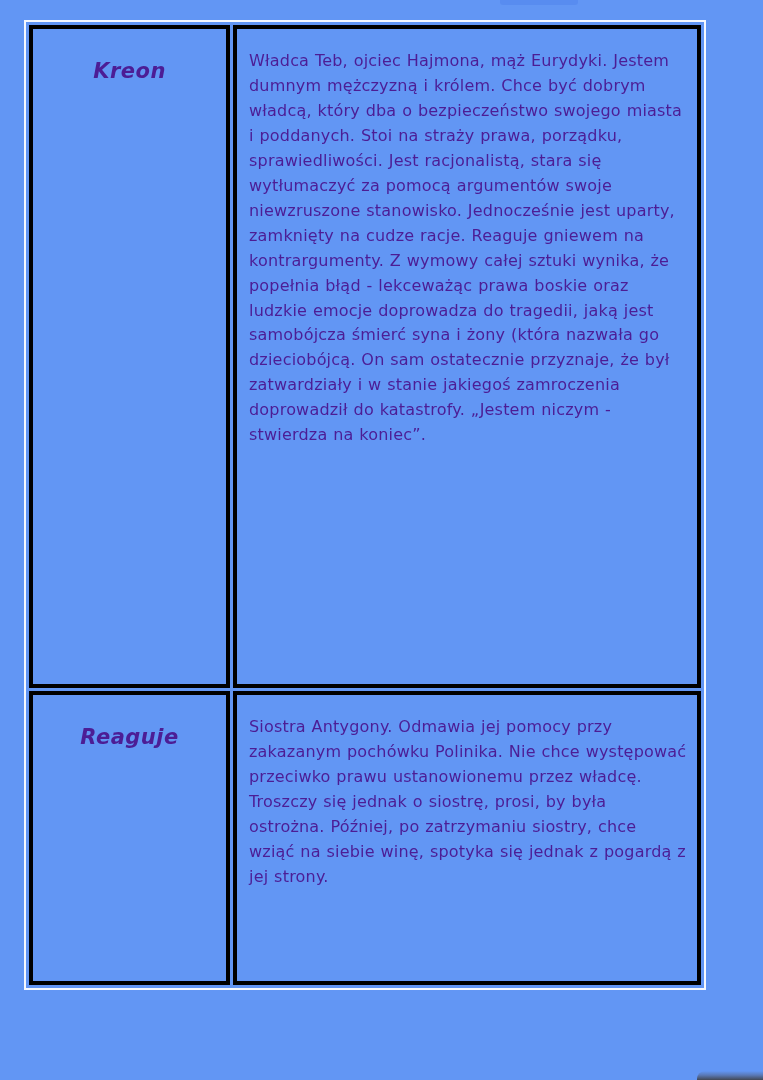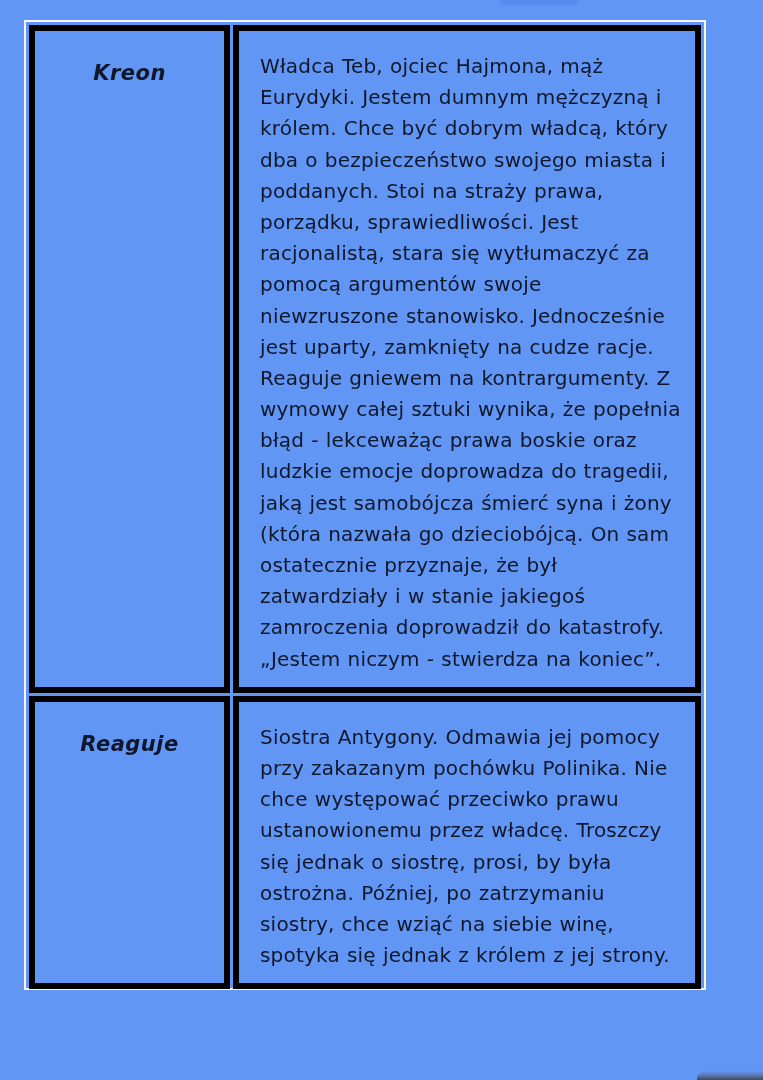--- a/index.html
+++ b/index.html
@@ -46,37 +46,37 @@
     box-sizing: border-box;
   }
   table.char-table {
     width: 100%;
     height: 100%;
     border-collapse: separate;
     border-spacing: 3px;
     table-layout: fixed;
   }
   table.char-table td {
-    border: 6px solid #000000;
-    color: #0f172a;
+    border: 4px solid #000000;
+    color: #4c1d95;
     vertical-align: top;
     box-sizing: border-box;
   }
   td.name-cell {
     width: 201px;
     text-align: center;
     font-weight: bold;
     font-style: italic;
     font-size: 21px;
     letter-spacing: 0.5px;
     padding-top: 30px;
   }
   td.desc-cell {
-    padding: 20px 10px 12px 21px;
-    font-size: 20px;
+    padding: 20px 10px 12px 12px;
+    font-size: 16px;
     line-height: 1.56;
     letter-spacing: 0.2px;
     word-spacing: 0.5px;
   }
   tr.row-kreon td { height: 663px; }
 </style>
 </head>
 <body>
 
 <div class="stage">
@@ -92,21 +92,21 @@
         </td>
         <td class="desc-cell">
           <span>Władca Teb, ojciec Hajmona, mąż Eurydyki. Jestem dumnym mężczyzną i królem. Chce być dobrym władcą, który dba o bezpieczeństwo swojego miasta i poddanych. Stoi na straży prawa, porządku, sprawiedliwości. Jest racjonalistą, stara się wytłumaczyć za pomocą argumentów swoje niewzruszone stanowisko. Jednocześnie jest uparty, zamknięty na cudze racje. Reaguje gniewem na kontrargumenty. Z wymowy całej sztuki wynika, że popełnia błąd - lekceważąc prawa boskie oraz ludzkie emocje doprowadza do tragedii, jaką jest samobójcza śmierć syna i żony (która nazwała go dzieciobójcą. On sam ostatecznie przyznaje, że był zatwardziały i w stanie jakiegoś zamroczenia doprowadził do katastrofy. „Jestem niczym - stwierdza na koniec”.</span>
         </td>
       </tr>
       <tr class="row-ismena">
         <td class="name-cell">
           <span>Reaguje</span>
         </td>
         <td class="desc-cell">
-          <span>Siostra Antygony. Odmawia jej pomocy przy zakazanym pochówku Polinika. Nie chce występować przeciwko prawu ustanowionemu przez władcę. Troszczy się jednak o siostrę, prosi, by była ostrożna. Później, po zatrzymaniu siostry, chce wziąć na siebie winę, spotyka się jednak z królem z jej strony.</span>
+          <span>Siostra Antygony. Odmawia jej pomocy przy zakazanym pochówku Polinika. Nie chce występować przeciwko prawu ustanowionemu przez władcę. Troszczy się jednak o siostrę, prosi, by była ostrożna. Później, po zatrzymaniu siostry, chce wziąć na siebie winę, spotyka się jednak z pogardą z jej strony.</span>
         </td>
       </tr>
     </tbody>
       </table>
   </div>
 
   <div class="bottom-artifact"></div>
 
 </div>
 

